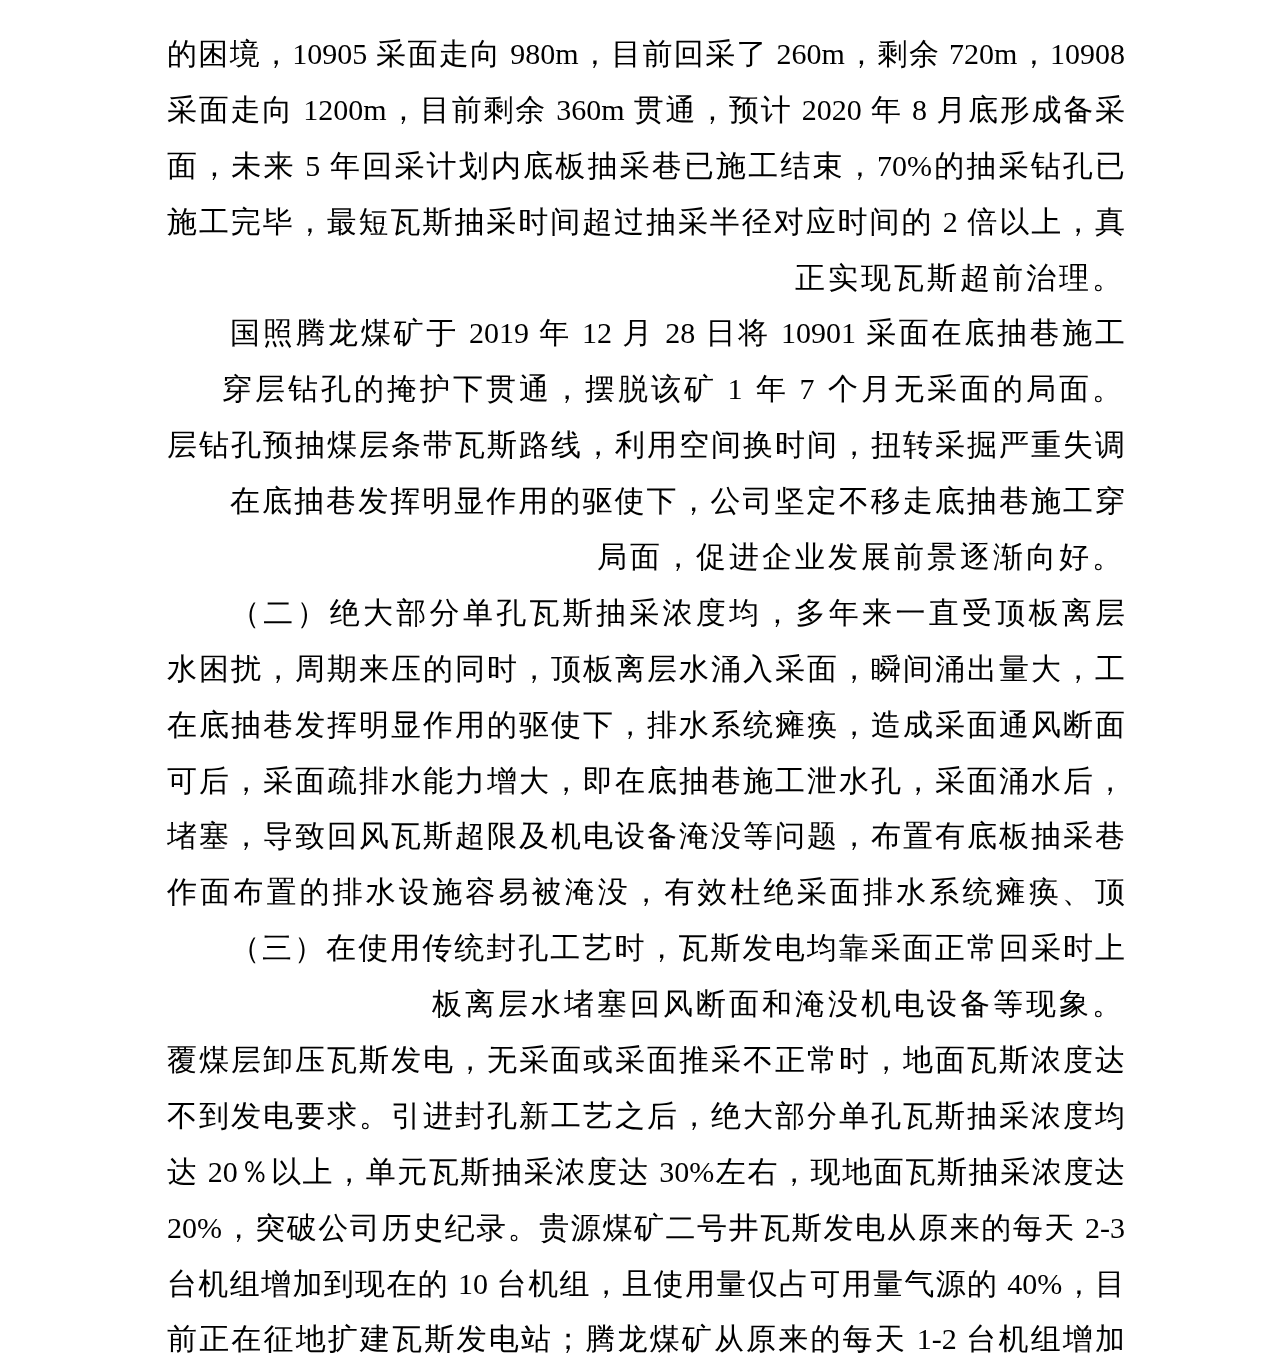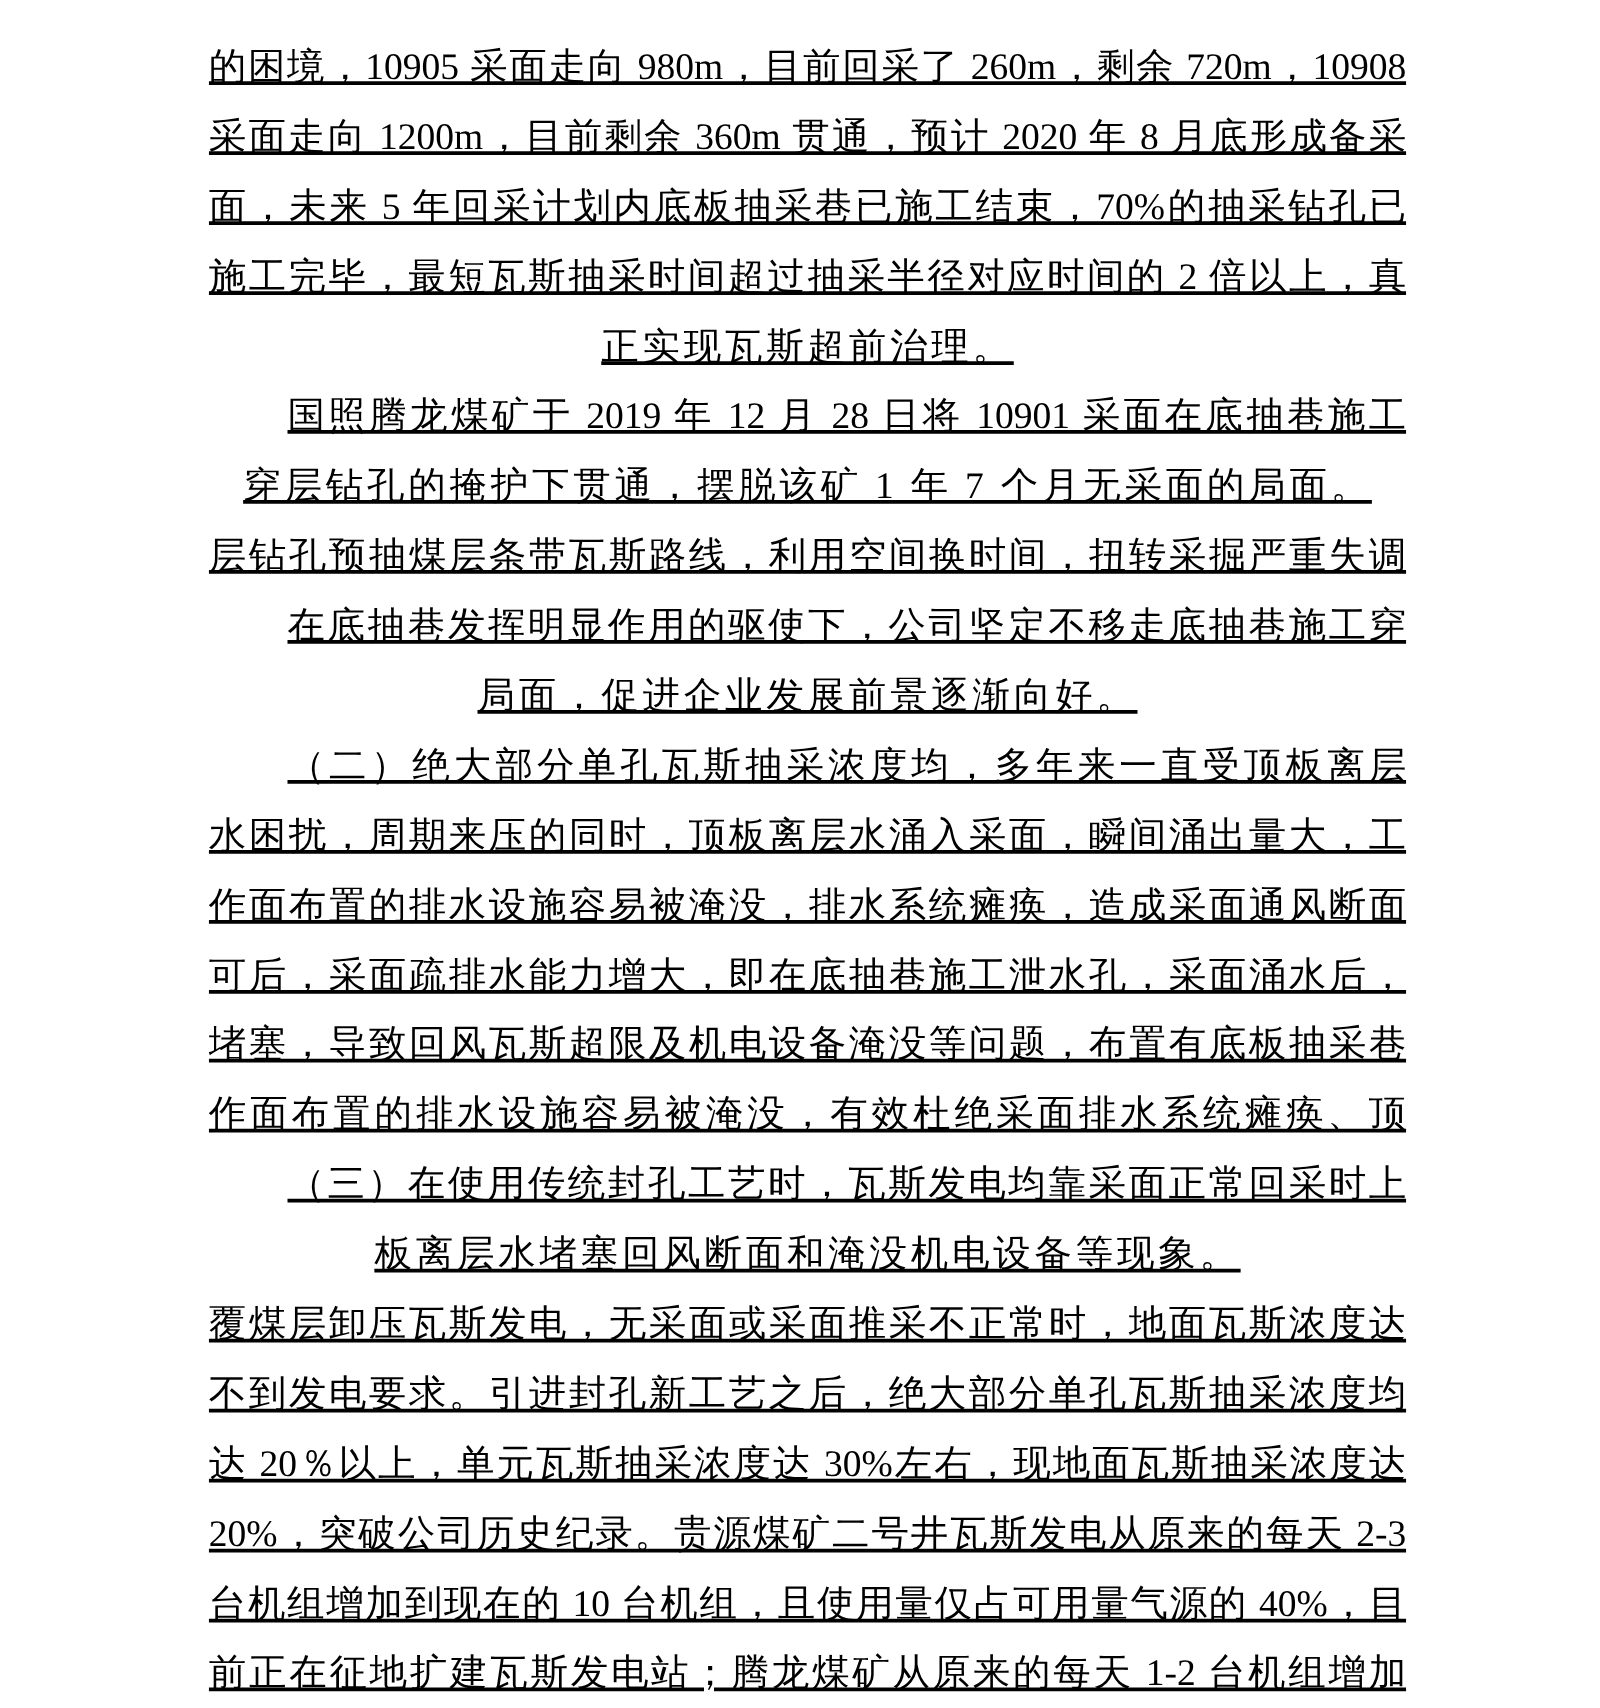--- a/index.html
+++ b/index.html
@@ -21,31 +21,30 @@
     left: 167px;
     top: 26px;
     width: 958px;
   }
   .line {
     height: 55.9px;
     line-height: 55.9px;
     font-size: 30px;
     overflow: hidden;
     white-space: normal;
-    text-decoration: underline;
   }
   
   .j {
     text-align: justify;
     text-align-last: justify;
     text-justify: inter-character;
   }
   
   .e {
-    text-align: center;
+    text-align: right;
     letter-spacing: 3px;
   }
   
   .in {
     text-indent: 63px;
   }
 </style>
 </head>
 <body>
 
@@ -56,21 +55,21 @@
     <div class="line j">面，未来 5 年回采计划内底板抽采巷已施工结束，70%的抽采钻孔已</div>
     <div class="line j">施工完毕，最短瓦斯抽采时间超过抽采半径对应时间的 2 倍以上，真</div>
     <div class="line e">正实现瓦斯超前治理。</div>
     <div class="line j in">国照腾龙煤矿于 2019 年 12 月 28 日将 10901 采面在底抽巷施工</div>
     <div class="line e">穿层钻孔的掩护下贯通，摆脱该矿 1 年 7 个月无采面的局面。</div>
     <div class="line j">层钻孔预抽煤层条带瓦斯路线，利用空间换时间，扭转采掘严重失调</div>
     <div class="line j in">在底抽巷发挥明显作用的驱使下，公司坚定不移走底抽巷施工穿</div>
     <div class="line e">局面，促进企业发展前景逐渐向好。</div>
     <div class="line j in">（二）绝大部分单孔瓦斯抽采浓度均，多年来一直受顶板离层</div>
     <div class="line j">水困扰，周期来压的同时，顶板离层水涌入采面，瞬间涌出量大，工</div>
-    <div class="line j">作面布置的排水设施容易被淹没，排水系统瘫痪，造成采面通风断面</div>
+    <div class="line j">在底抽巷发挥明显作用的驱使下，排水系统瘫痪，造成采面通风断面</div>
     <div class="line j">可后，采面疏排水能力增大，即在底抽巷施工泄水孔，采面涌水后，</div>
     <div class="line j">堵塞，导致回风瓦斯超限及机电设备淹没等问题，布置有底板抽采巷</div>
     <div class="line j">作面布置的排水设施容易被淹没，有效杜绝采面排水系统瘫痪、顶</div>
     <div class="line j in">（三）在使用传统封孔工艺时，瓦斯发电均靠采面正常回采时上</div>
     <div class="line e">板离层水堵塞回风断面和淹没机电设备等现象。</div>
     <div class="line j">覆煤层卸压瓦斯发电，无采面或采面推采不正常时，地面瓦斯浓度达</div>
     <div class="line j">不到发电要求。引进封孔新工艺之后，绝大部分单孔瓦斯抽采浓度均</div>
     <div class="line j">达 20％以上，单元瓦斯抽采浓度达 30%左右，现地面瓦斯抽采浓度达</div>
     <div class="line j">20%，突破公司历史纪录。贵源煤矿二号井瓦斯发电从原来的每天 2-3</div>
     <div class="line j">台机组增加到现在的 10 台机组，且使用量仅占可用量气源的 40%，目</div>

